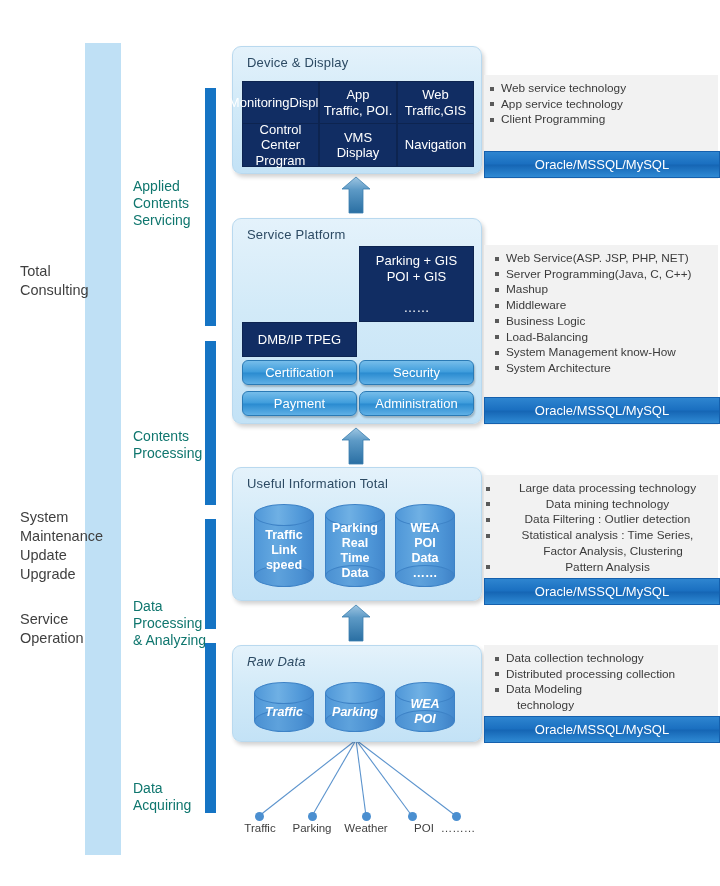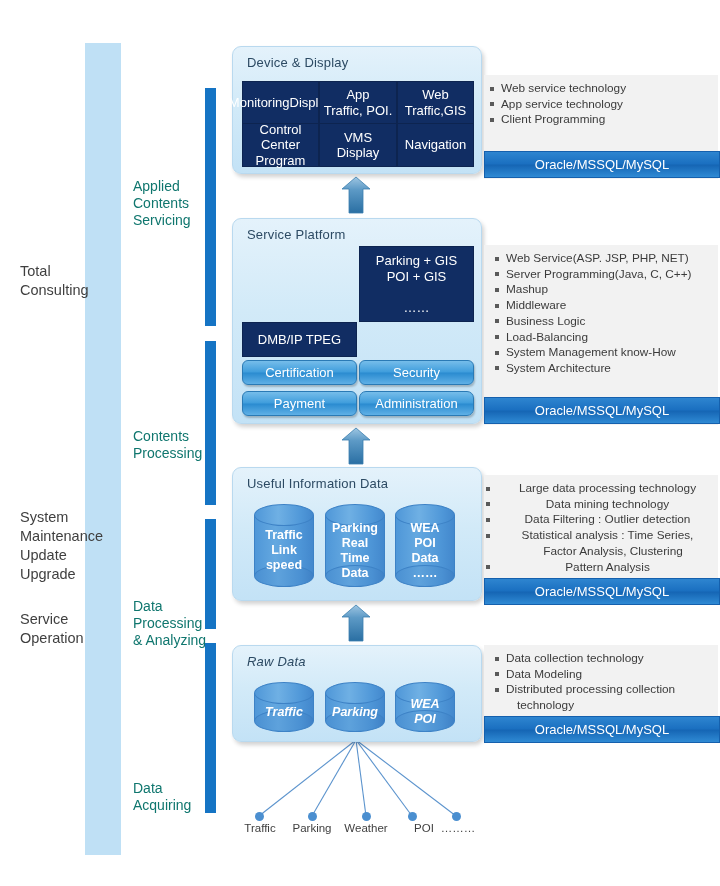--- a/index.html
+++ b/index.html
@@ -183,21 +183,21 @@
 POI + GIS
 
 ……</div>
         <div class="tile" style="left: 9px; top: 103px; width: 113px; height: 33px;">DMB/IP TPEG</div>
         <div class="gbtn" style="left: 9px; top: 141px; width: 113px; height: 23px;">Certification</div>
         <div class="gbtn" style="left: 126px; top: 141px; width: 113px; height: 23px;">Security</div>
         <div class="gbtn" style="left: 9px; top: 172px; width: 113px; height: 23px;">Payment</div>
         <div class="gbtn" style="left: 126px; top: 172px; width: 113px; height: 23px; border-radius: 7px;">Administration</div>
       </div>
       <div class="panel" style="left: 232px; top: 467px; width: 248px; height: 132px;">
-        <div class="panel-title">Useful Information Data</div>
+        <div class="panel-title">Useful Information Total</div>
         <div class="cyl" style="left: 21px; top: 36px; width: 60px; height: 83px;">
           <div class="body"></div>
           <div class="bottom"></div>
           <div class="top"></div>
           <div class="txt">Traffic
 Link
 speed</div>
         </div>
         <div class="cyl" style="left: 92px; top: 36px; width: 60px; height: 83px;">
           <div class="body"></div>
@@ -270,22 +270,22 @@
           <li>Data Filtering : Outlier detection</li>
           <li>Statistical analysis : Time Series,</li>
           <li class="cont">Factor Analysis, Clustering</li>
           <li>Pattern Analysis</li>
         </ul>
       </div>
       <div class="dbbar" style="left: 484px; top: 578px; width: 234px; height: 25px;">Oracle/MSSQL/MySQL</div>
       <div class="tech" style="left: 484px; top: 645px; width: 234px; height: 95px;">
         <ul style="padding-top: 6px; padding-left: 9px;">
           <li>Data collection technology</li>
+          <li>Distributed processing collection</li>
           <li>Data Modeling</li>
-          <li>Distributed processing collection</li>
           <li class="cont">technology</li>
         </ul>
       </div>
       <div class="dbbar" style="left: 484px; top: 716px; width: 234px; height: 25px;">Oracle/MSSQL/MySQL</div>
     </div>
   <div id="arrow-group">
       <div class="uparrow" style="left: 341px; top: 176px; width: 30px; height: 38px;"><svg width="30" height="38" viewBox="0 0 30 38">
           <defs>
             <linearGradient id="ag0" x1="0" y1="0" x2="0" y2="1">
               <stop offset="0" stop-color="#9ec6e2"></stop>

